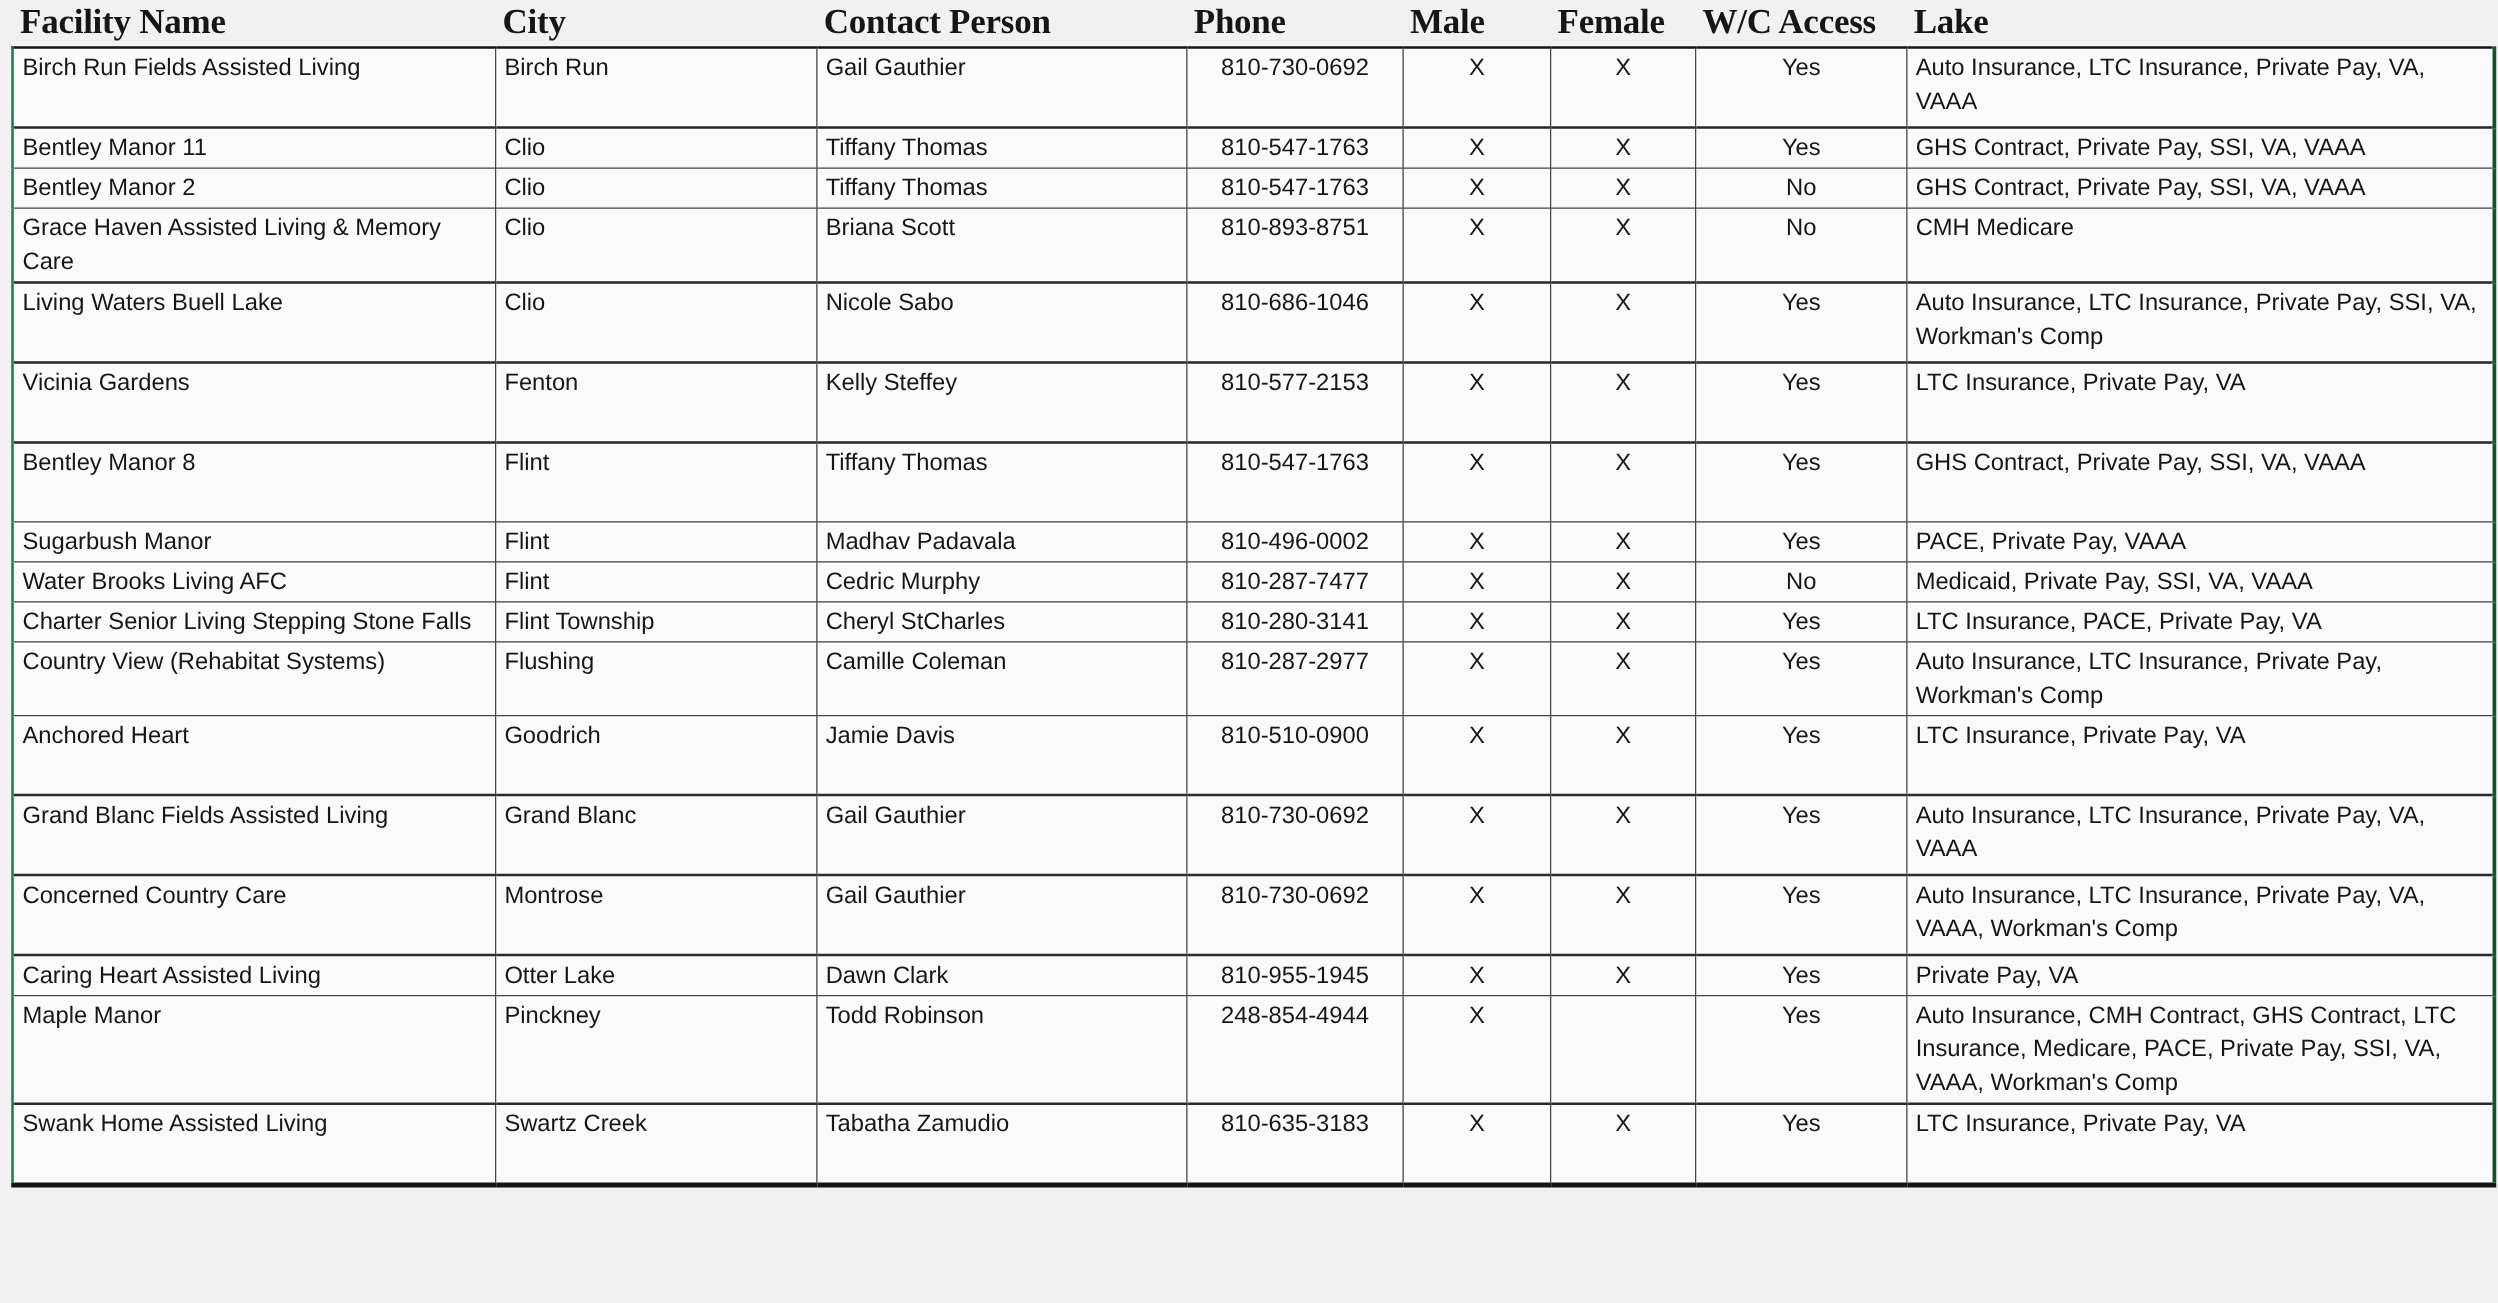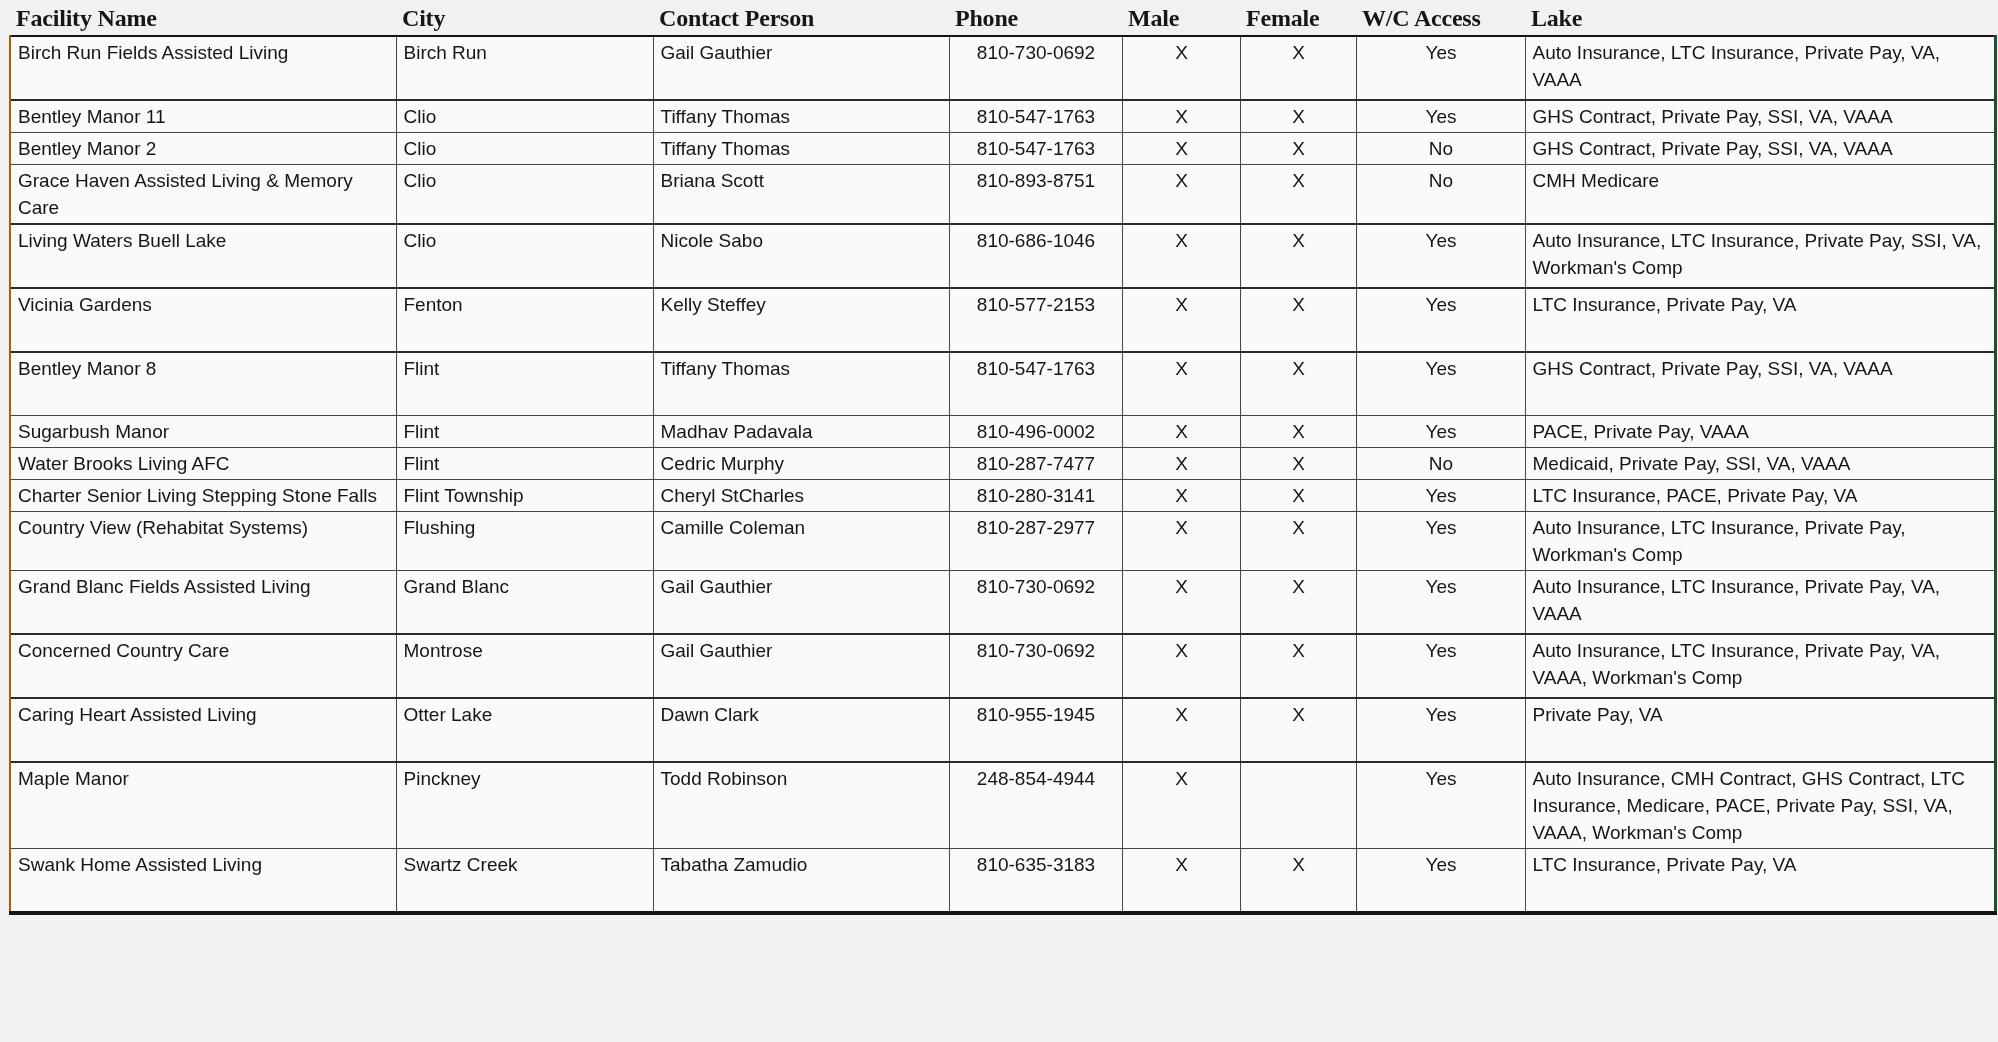--- a/index.html
+++ b/index.html
@@ -20,21 +20,21 @@
   table.facility-table {
     border-collapse: collapse;
     table-layout: fixed;
     width: 1985px;
     background: transparent;
   }
   
   thead th {
     font-family: "Liberation Serif", serif;
     font-weight: bold;
-    font-size: 24px;
+    font-size: 28px;
     text-align: left;
     vertical-align: bottom;
     padding: 0 4px 3px 6px;
     height: 30px;
     border: none;
     background: transparent;
     white-space: nowrap;
     letter-spacing: -0.2px;
   }
   
@@ -42,21 +42,21 @@
     background: #fafafa;
     border: 1px solid #454545;
     vertical-align: top;
     padding: 2px 6px 2px 7px;
     font-size: 19px;
     line-height: 27px;
     overflow: hidden;
   }
   
   tbody tr:first-child td { border-top: 2px solid #141414; }
-  tbody td:first-child   { border-left: 2px solid #a16207; }
+  tbody td:first-child   { border-left: 2px solid #15803d; }
   tbody td:last-child    { border-right: 3px solid #14532d; }
   tbody tr:last-child td { border-bottom: 4px solid #141414; }
   
   tbody tr:nth-child(2) td,
   tbody tr:nth-child(5) td,
   tbody tr:nth-child(6) td,
   tbody tr:nth-child(7) td,
   tbody tr:nth-child(13) td,
   tbody tr:nth-child(14) td,
   tbody tr:nth-child(15) td,
@@ -208,20 +208,30 @@
     <td class="c-facility">Country View (Rehabitat Systems)</td>
     <td class="c-city">Flushing</td>
     <td class="c-contact">Camille Coleman</td>
     <td class="c-phone">810-287-2977</td>
     <td class="c-male">X</td>
     <td class="c-female">X</td>
     <td class="c-wc">Yes</td>
     <td class="c-funds">Auto Insurance, LTC Insurance, Private Pay, Workman's Comp</td>
   </tr>
         <tr>
+    <td class="c-facility">Anchored Heart</td>
+    <td class="c-city">Goodrich</td>
+    <td class="c-contact">Jamie Davis</td>
+    <td class="c-phone">810-510-0900</td>
+    <td class="c-male">X</td>
+    <td class="c-female">X</td>
+    <td class="c-wc">Yes</td>
+    <td class="c-funds">LTC Insurance, Private Pay, VA</td>
+  </tr>
+        <tr>
     <td class="c-facility">Grand Blanc Fields Assisted Living</td>
     <td class="c-city">Grand Blanc</td>
     <td class="c-contact">Gail Gauthier</td>
     <td class="c-phone">810-730-0692</td>
     <td class="c-male">X</td>
     <td class="c-female">X</td>
     <td class="c-wc">Yes</td>
     <td class="c-funds">Auto Insurance, LTC Insurance, Private Pay, VA, VAAA</td>
   </tr>
         <tr>

